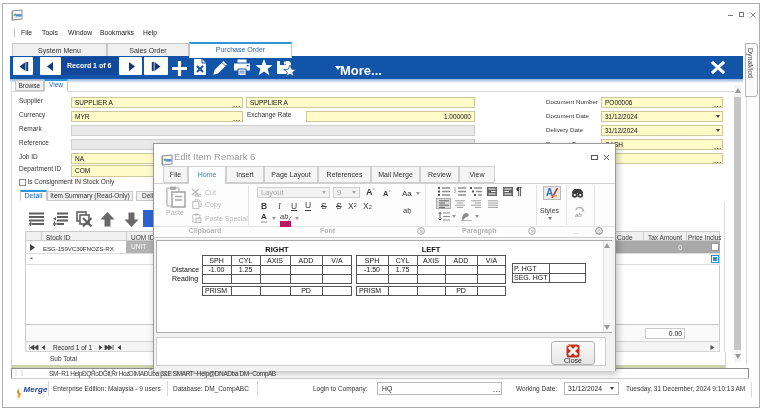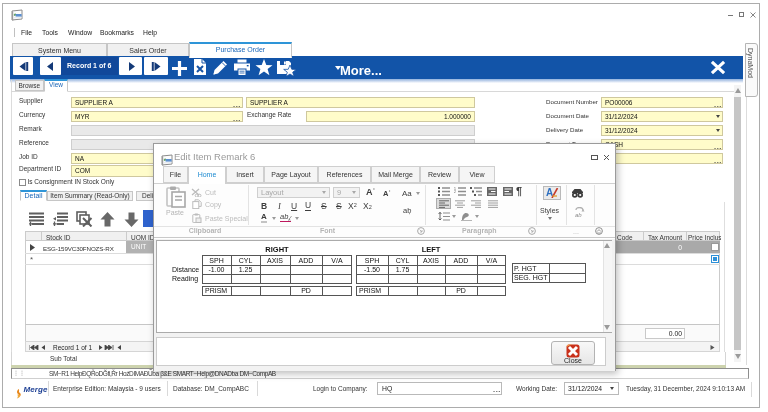--- a/index.html
+++ b/index.html
@@ -348,21 +348,21 @@
   <div class="abs" style="z-index:12;left:261px;top:201px;font-size:8.5px;font-weight:bold;color:#3d3d3d;">B</div>
   <div class="abs" style="z-index:12;left:278px;top:201px;font-size:8.5px;font-style:italic;font-family:'Liberation Serif',serif;color:#3d3d3d;">I</div>
   <div class="abs" style="z-index:12;left:291px;top:201px;font-size:8.5px;text-decoration:underline;color:#3d3d3d;">U</div>
   <div class="abs" style="z-index:12;left:305px;top:201px;font-size:8.5px;border-bottom:1.5px solid #3d3d3d;color:#3d3d3d;line-height:9px;">U</div>
   <div class="abs" style="z-index:12;left:321px;top:201px;font-size:8.5px;text-decoration:line-through;color:#3d3d3d;">S</div>
   <div class="abs" style="z-index:12;left:336px;top:201px;font-size:8.5px;text-decoration:line-through;color:#3d3d3d;">S</div>
   <div class="abs" style="z-index:12;left:348px;top:201px;font-size:8.5px;color:#3d3d3d;">X<span style="font-size:5.5px;vertical-align:2.5px;">2</span></div>
   <div class="abs" style="z-index:12;left:363px;top:201px;font-size:8.5px;color:#3d3d3d;">X<span style="font-size:5.5px;">2</span></div>
   <div class="abs" style="z-index:12;left:261px;top:213px;font-size:8px;font-weight:bold;color:#3d3d3d;border-bottom:2px solid #c4c4c4;line-height:8px;">A</div>
   <div class="dd" style="z-index:12;left:272px;top:217px;border-top-color:#9a9a9a;border-left-width:2px;border-right-width:2px;"></div>
-  <div class="abs" style="z-index:12;left:280px;top:213px;font-size:7.5px;font-style:italic;color:#3d3d3d;border-bottom:1px solid #be185d;line-height:7.5px;">ab⁁</div>
+  <div class="abs" style="z-index:12;left:280px;top:213px;font-size:7.5px;font-style:italic;color:#3d3d3d;border-bottom:6px solid #be185d;line-height:7.5px;">ab⁁</div>
   <div class="dd" style="z-index:12;left:295px;top:217px;border-top-color:#9a9a9a;border-left-width:2px;border-right-width:2px;"></div>
   <div class="abs" style="z-index:12;left:402px;top:189px;font-size:8px;color:#3d3d3d;">Aa</div>
   <div class="dd" style="z-index:12;left:416px;top:192px;border-top-color:#9a9a9a;border-left-width:2px;border-right-width:2px;"></div>
   <div class="abs" style="z-index:12;left:403px;top:206px;font-size:7.5px;color:#3d3d3d;">ab̩</div>
   <div class="abs" style="z-index:12;left:425px;top:185px;width:1px;height:40px;background:#e3e3e3;"></div>
   <div class="abs" style="z-index:12;left:320px;top:227px;font-size:7px;font-weight:bold;color:#b5b5b5;">Font</div>
   <svg class="abs" style="z-index:12;left:417px;top:227px" width="8" height="8" viewBox="0 0 8 8">
       <circle cx="4" cy="4" r="3.4" fill="none" stroke="#a8a8a8"></circle>
       <path d="M2.6 2.6 L5 5 M5 5 V3 M5 5 H3" stroke="#a8a8a8" stroke-width="0.8" fill="none"></path>
     </svg>

